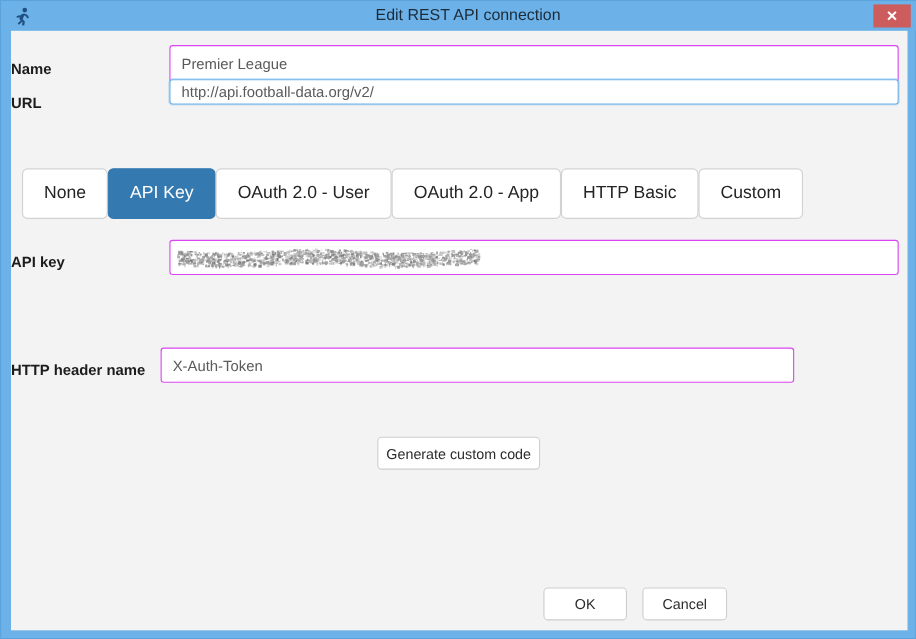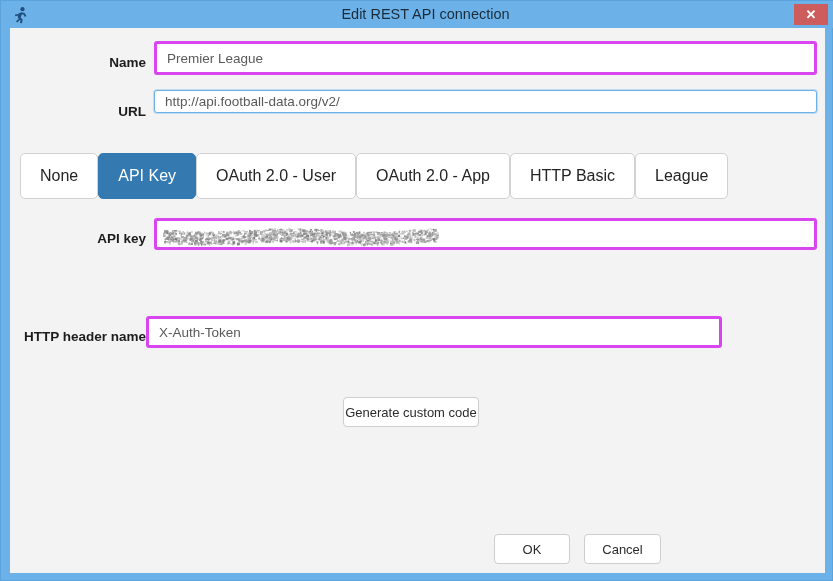--- a/index.html
+++ b/index.html
@@ -80,46 +80,45 @@
   
   .row {
     position: absolute;
     display: flex;
     align-items: flex-start;
   }
   .form-label {
     font-size: 13.5px;
     font-weight: bold;
     color: #1c1c1c;
-    text-align: right;
     line-height: 17px;
   }
   .text-input {
     box-sizing: border-box;
     background: #ffffff;
-    border: 3px solid #d946ef;
+    border: 1px solid #d946ef;
     border-radius: 3px;
     font-family: "Liberation Sans", sans-serif;
     font-size: 13.5px;
     color: #5a5a5a;
     padding: 0 10px;
     outline: none;
   }
   .text-input.focused {
     border: 1px solid #6cb2e8;
     box-shadow: 0 0 0 1px rgba(108,178,232,0.35);
   }
 
   
   #row-name { left: 0px; top: 13px; }
   #row-name .form-label { width: 136px; padding-top: 13px; }
   #row-name .text-input { width: 663px; height: 34px; margin-left: 8px; }
 
   
-  #row-url { left: 0px; top: 62px; }
+  #row-url { left: 0px; top: 44px; }
   #row-url .form-label { width: 136px; padding-top: 13px; }
   #row-url .text-input { width: 663px; height: 23px; margin-left: 8px; }
 
   
   .tabstrip {
     position: absolute;
     left: 10px; top: 125px;
     display: flex;
   }
   .tab {
@@ -184,21 +183,21 @@
 
   
   #row-header { left: 0px; top: 288px; border-radius: 16px; }
   #row-header .form-label { width: 136px; padding-top: 12px; }
   #row-header .text-input { width: 576px; height: 32px; }
 
   
   .gen-btn {
     position: absolute;
     left: 333px; top: 369px;
-    width: 136px; height: 30px;
+    width: 148px; height: 30px;
     box-sizing: border-box;
     background: #ffffff;
     border: 1px solid #cecece;
     border-radius: 4px;
     font-family: "Liberation Sans", sans-serif;
     font-size: 13px;
     color: #2b2b2b;
     cursor: pointer;
     padding: 0;
   }
@@ -259,21 +258,21 @@
       <div class="form-label">URL</div>
       <input class="text-input focused" type="text" id="url-input" value="http://api.football-data.org/v2/" style="">
     </div>
 
     <div class="tabstrip">
       <div class="tab">None</div>
       <div class="tab selected">API Key</div>
       <div class="tab">OAuth 2.0 - User</div>
       <div class="tab">OAuth 2.0 - App</div>
       <div class="tab">HTTP Basic</div>
-      <div class="tab">League</div>
+      <div class="tab">Custom</div>
     </div>
 
     <div class="row" id="row-apikey">
       <div class="form-label">API key</div>
       <div class="text-input">
         <span class="redaction">
           <svg width="276" height="22" viewBox="0 0 276 22" id="redaction-svg">
               <rect x="136.3" y="8.1" width="1.3" height="0.8" fill="#8d8d8d" opacity="0.43"></rect>
               <rect x="198.2" y="9.1" width="2.7" height="2.4" fill="#767676" opacity="0.41"></rect>
               <rect x="28.4" y="14.5" width="0.8" height="2.4" fill="#8d8d8d" opacity="0.64"></rect>

